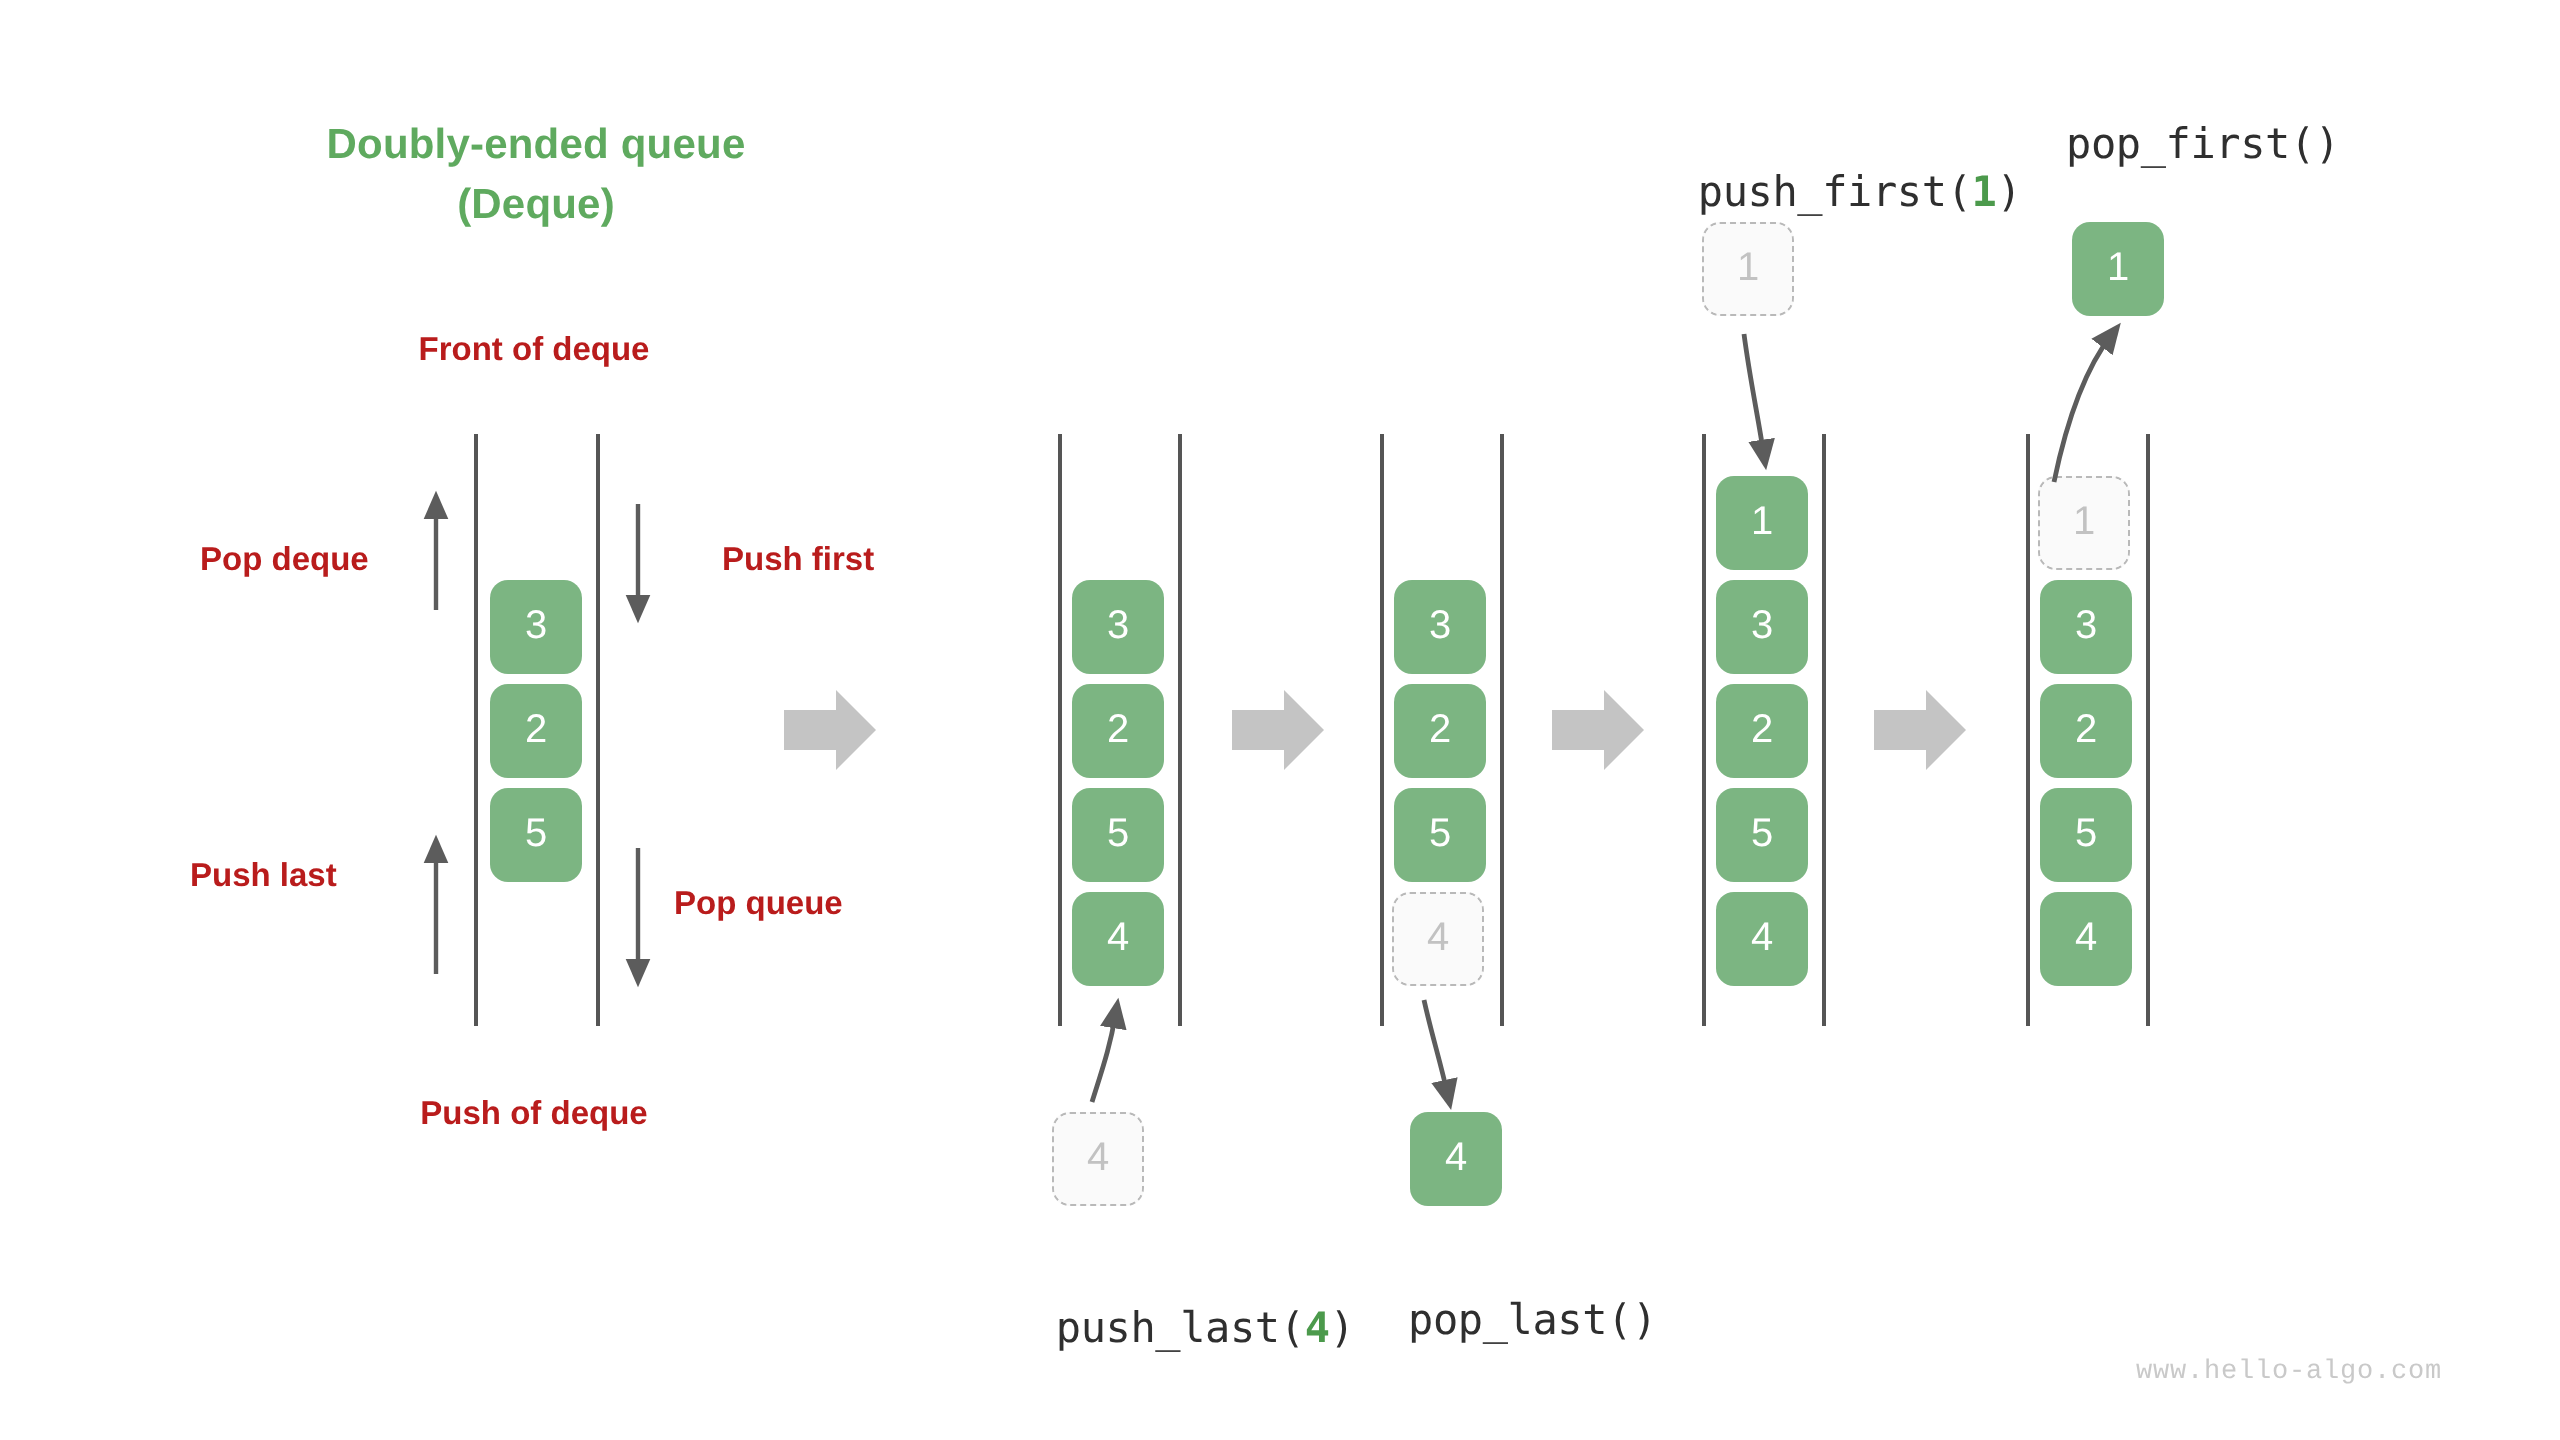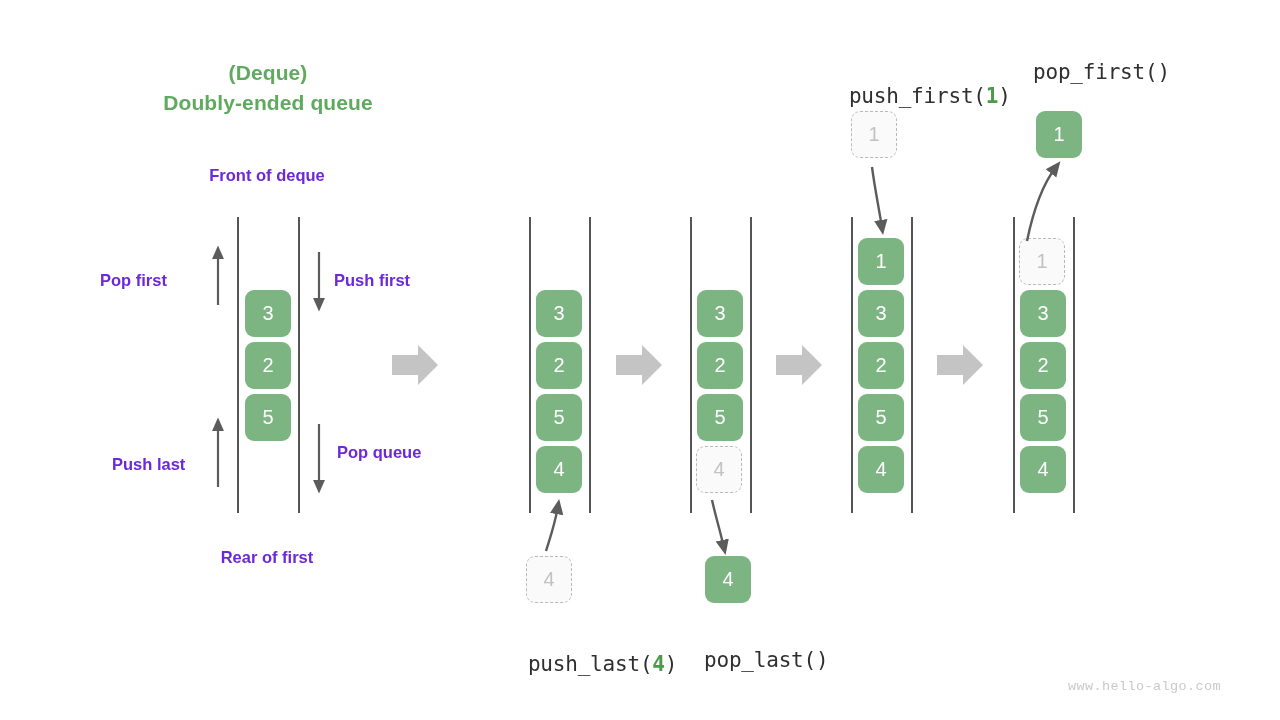--- a/index.html
+++ b/index.html
@@ -9,21 +9,21 @@
     font-family:"Liberation Sans", sans-serif;
     color:#3c3c3c;
   }
   .abs{position:absolute;}
   
   .title{
     font-weight:bold;font-size:21px;color:#5faa5f;text-align:center;
     line-height:1.45;letter-spacing:.1px;
   }
   .lbl{
-    font-weight:bold;font-size:16.5px;color:#6d28d9;white-space:nowrap;
+    font-weight:bold;font-size:16.5px;color:#b91c1c;white-space:nowrap;
   }
   .lbl-c{text-align:center;}
   .code{
     font-family:"DejaVu Sans Mono","Liberation Mono",monospace;
     font-size:21px;color:#2f2f2f;white-space:pre;letter-spacing:-.2px;
   }
   .code .arg{color:#4c9a4c;font-weight:bold;}
   .watermark{
     font-family:"DejaVu Sans Mono","Liberation Mono",monospace;
     font-size:13.5px;color:#c9c9c9;letter-spacing:.4px;white-space:nowrap;
@@ -43,33 +43,33 @@
     background:#fafafa;color:#c2c2c2;
     border:1.7px dashed #b9b9b9;
   }
   
   svg.overlay{position:absolute;left:0;top:0;width:1280px;height:720px;pointer-events:none;}
 </style>
 </head>
 <body>
 
 <div class="abs title" style="left:143px;top:58px;width:250px;">
+  <div>Doubly-ended queue</div>
   <div>(Deque)</div>
-  <div>Doubly-ended queue</div>
 </div>
 
 <div class="abs lbl lbl-c" style="left:142px;top:166px;width:250px;">Front of deque</div>
-<div class="abs lbl lbl-c" style="left:142px;top:548px;width:250px;">Rear of first</div>
+<div class="abs lbl lbl-c" style="left:142px;top:548px;width:250px;">Push of deque</div>
 
 <div class="abs rail" style="left:237px;top:217px;height:296px;"></div>
 <div class="abs rail" style="left:298px;top:217px;height:296px;"></div>
 
-<div class="abs lbl" style="left:100px;top:271px;">Pop first</div>
-<div class="abs lbl" style="left:334px;top:271px;">Push first</div>
-<div class="abs lbl" style="left:95px;top:455px;margin-left:17px;">Push last</div>
+<div class="abs lbl" style="left:100px;top:271px;">Pop deque</div>
+<div class="abs lbl" style="left:361px;top:271px;">Push first</div>
+<div class="abs lbl" style="left:95px;top:429px;">Push last</div>
 <div class="abs lbl" style="left:337px;top:443px;">Pop queue</div>
 
 <div class="abs box" style="left:245px;top:290px;">3</div>
 <div class="abs box" style="left:245px;top:342px;">2</div>
 <div class="abs box" style="left:245px;top:394px;">5</div>
 
 <div class="abs rail" style="left:529px;top:217px;height:296px;"></div>
 <div class="abs rail" style="left:589px;top:217px;height:296px;"></div>
 
 <div class="abs box" style="left:536px;top:290px;">3</div>

